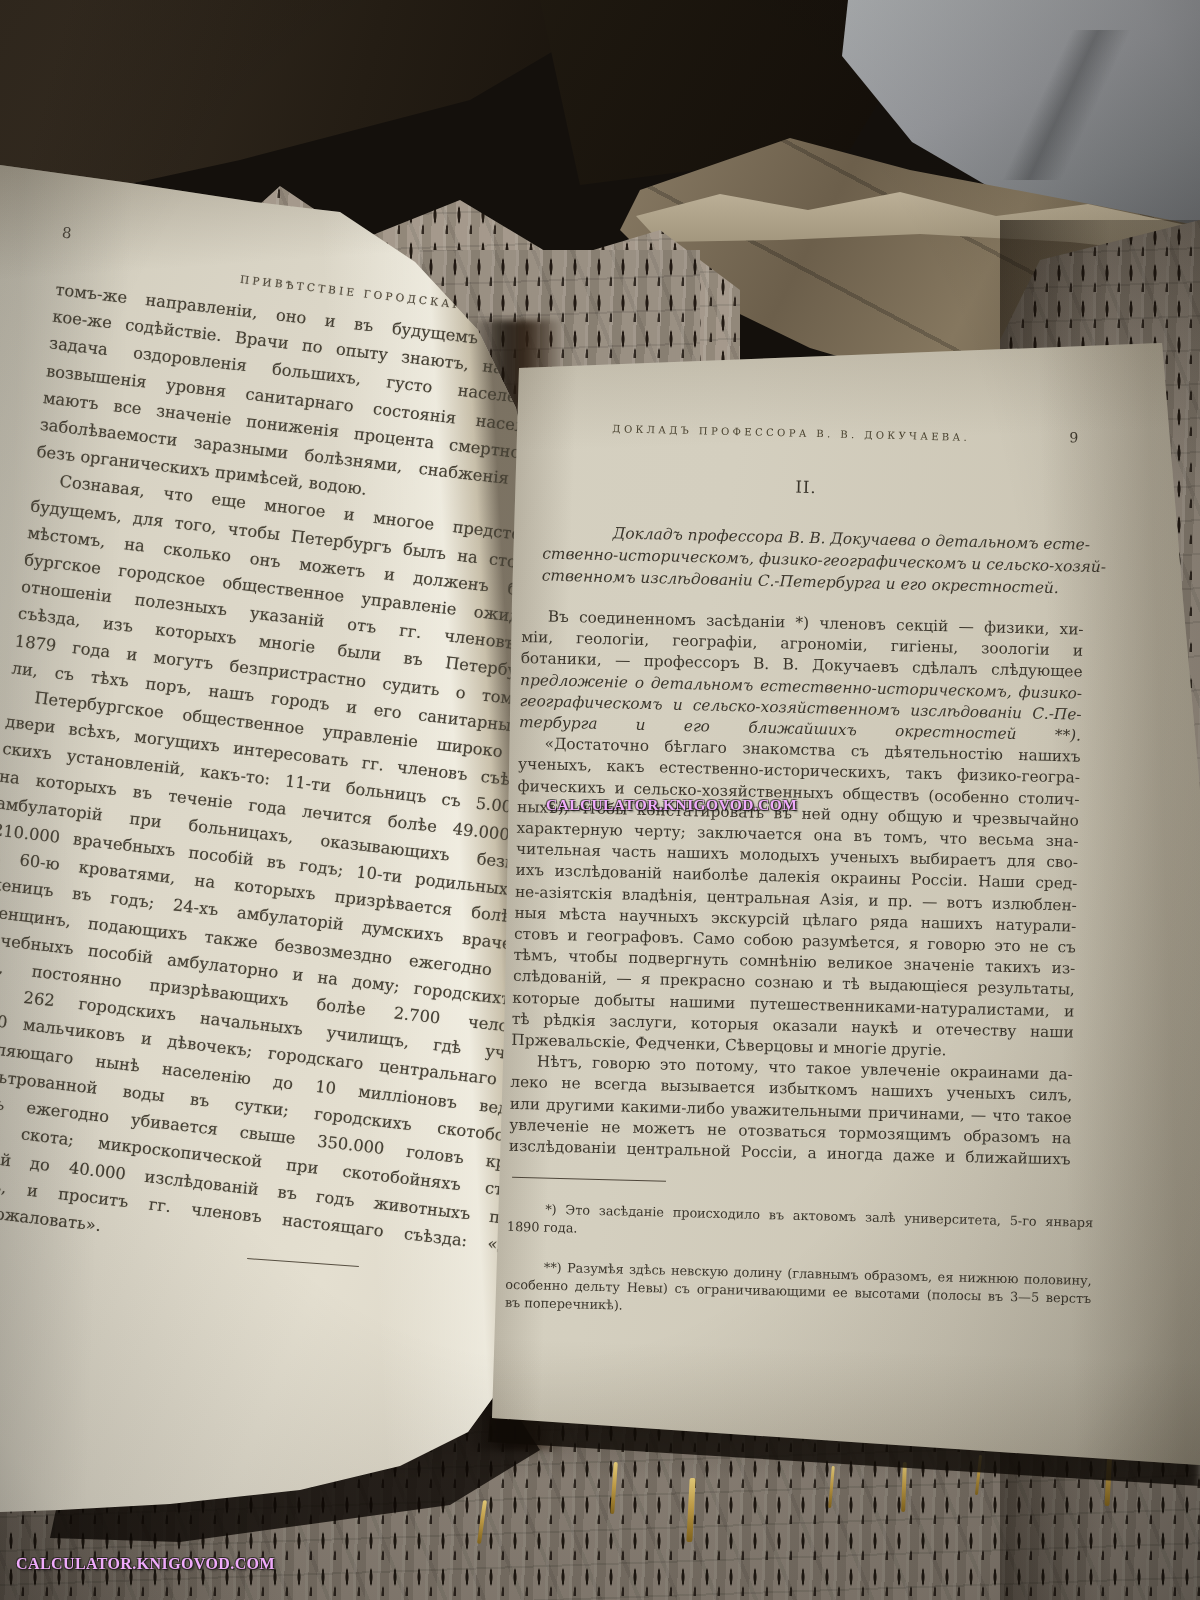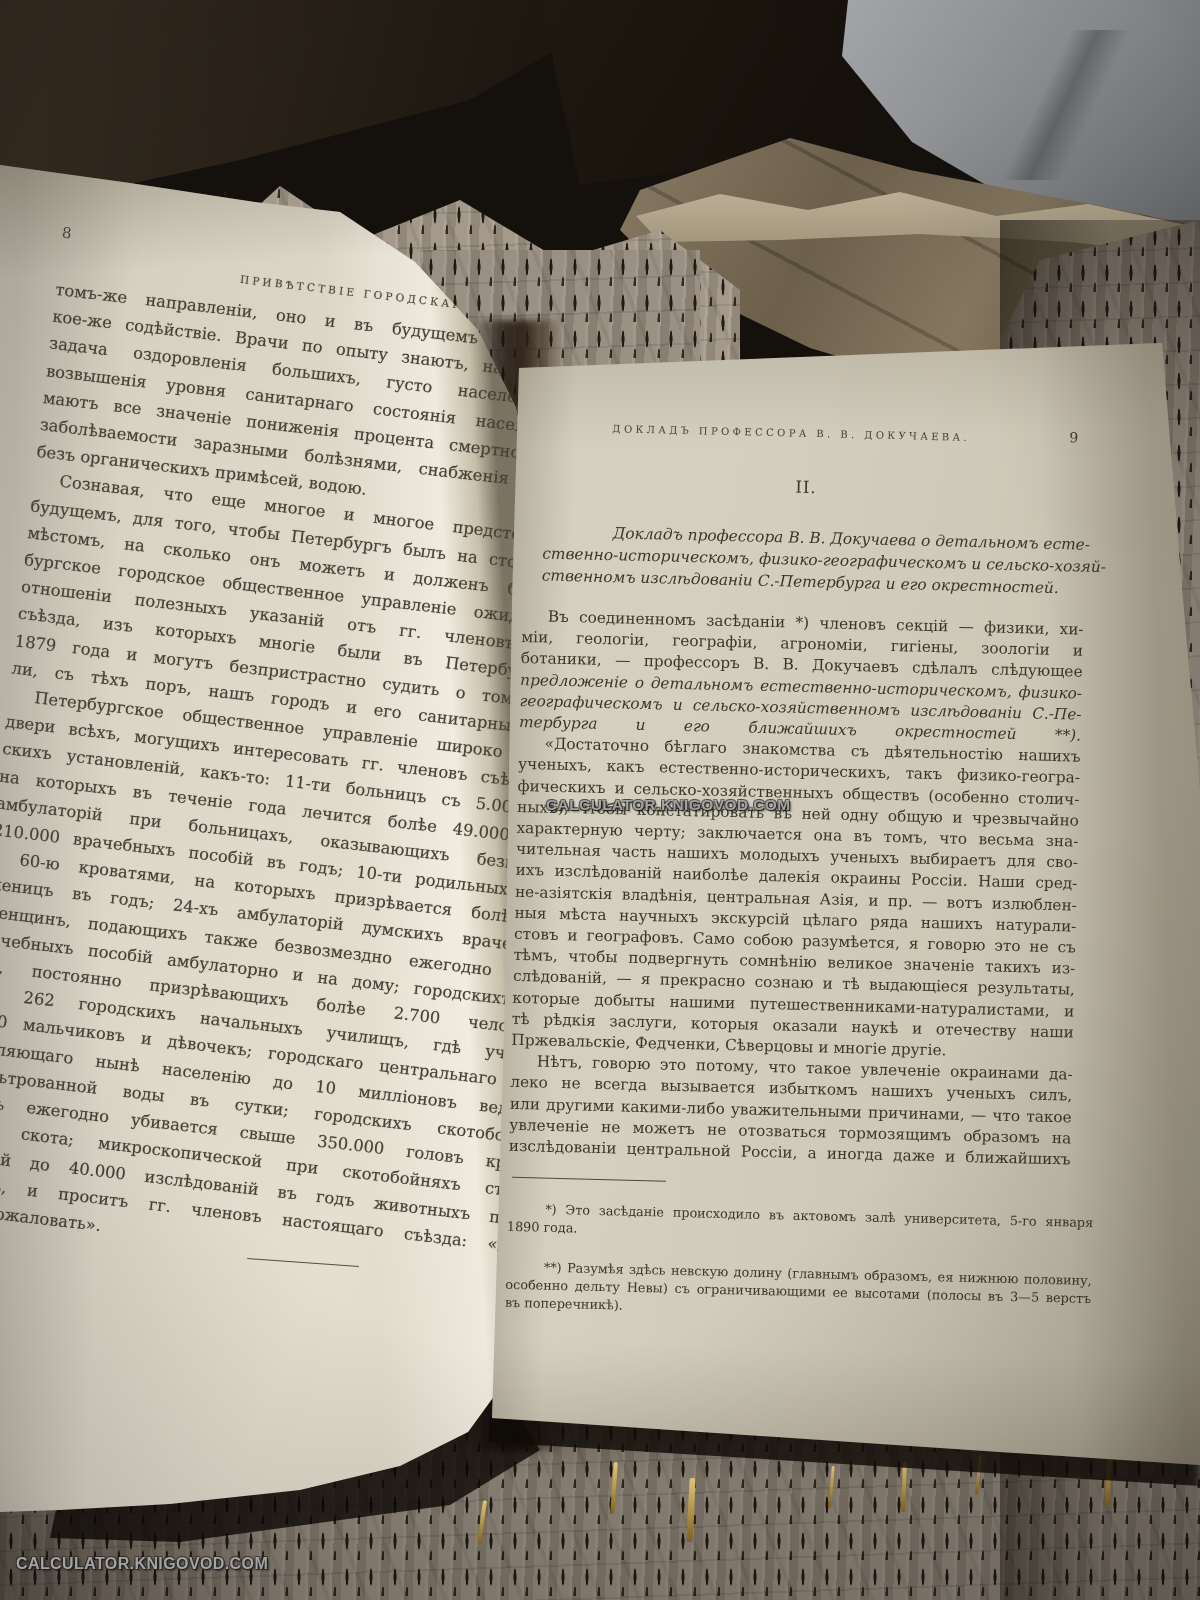--- a/index.html
+++ b/index.html
@@ -133,22 +133,22 @@
   .fn{margin-top:22px;font-size:12.8px;line-height:18px;}
   .fn .line{width:586px;}
   .fn .line:first-child{text-indent:38px;}
   .fn .line:last-child{text-align-last:left;}
 
   .line{display:block;text-align:justify;text-align-last:justify;white-space:nowrap;}
 
   
   .vignette{left:0;top:0;width:1200px;height:1600px;z-index:40;pointer-events:none;
     background:radial-gradient(ellipse at 45% 42%, rgba(0,0,0,0) 52%, rgba(10,8,5,.16) 82%, rgba(5,4,2,.34) 100%);}
-  .wm{position:absolute;z-index:50;font-family:Liberation Sans, sans-serif;font-weight:bold;
-    color:#a3a3a3;letter-spacing:.4px;
+  .wm{position:absolute;z-index:50;font-family:Liberation Serif, serif;font-weight:bold;
+    color:#f0abfc;letter-spacing:.4px;
     text-shadow:1px 1px 0 rgba(35,32,28,.9),-1px -1px 0 rgba(35,32,28,.55),
       1px -1px 0 rgba(35,32,28,.55),-1px 1px 0 rgba(35,32,28,.55),2px 2px 2px rgba(0,0,0,.45);}
   .wm-center{left:546px;top:796px;font-size:15.5px;}
   .wm-bottom{left:16px;top:1555px;font-size:16px;}
 </style>
 </head>
 <body>
 
 <div class="abs flap-maroon"></div>
 <div class="abs flap-brown"></div>

